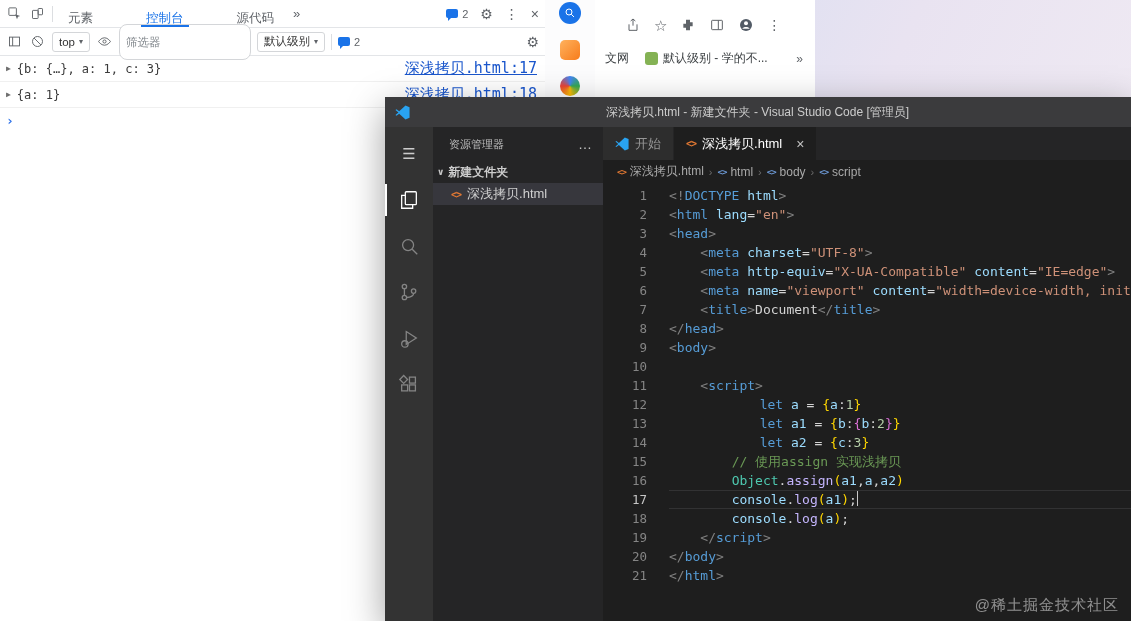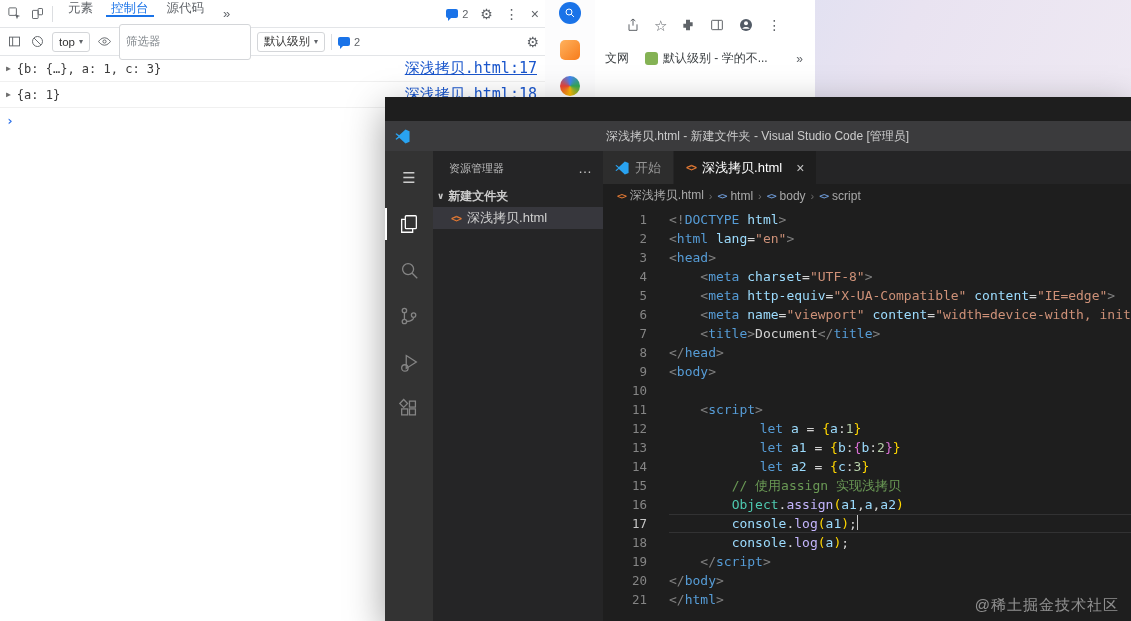--- a/index.html
+++ b/index.html
@@ -6,33 +6,33 @@
   .stage{position:relative;width:1131px;height:621px;overflow:hidden;
     background:linear-gradient(115deg,#a9c9ec 0%,#cfdcf2 35%,#e9e3f1 65%,#f3eef4 100%);
     font-family:"Liberation Sans","DejaVu Sans",sans-serif;}
 
   
   .devtools{position:absolute;left:0;top:0;width:545px;height:621px;background:#fff;border-right:1px solid #c9ccd1;}
   .dt-row{display:flex;align-items:center;height:27px;border-bottom:1px solid #e3e5e8;padding:0 6px;gap:6px;}
   .dt-ic{width:17px;height:17px;display:inline-flex;align-items:center;justify-content:center;color:#5f6368;flex-shrink:0;}
   .dt-ic svg{width:15px;height:15px;stroke:#5f6368;fill:none;stroke-width:1.5;}
   .dt-sep{width:1px;height:16px;background:#dcdee1;flex-shrink:0;}
-  .dt-tabs-wrap{display:flex;height:100%;align-items:flex-start;}
+  .dt-tabs-wrap{display:flex;height:100%;align-items:flex-end;gap:35px;}
   .dt-tab{padding:0 9px;display:flex;align-items:center;font-size:12.5px;color:#5f6368;position:relative;cursor:default;}
   .dt-tab.active{color:#1a73e8;}
   .dt-tab.active::after{content:"";position:absolute;left:4px;right:4px;bottom:0;height:2px;background:#1a73e8;}
   .dt-overflow{color:#5f6368;font-size:13px;padding:0 4px;display:flex;align-items:center;}
   .dt-right{margin-left:auto;display:flex;align-items:center;gap:12px;}
   .glyph-btn{color:#5f6368;font-size:14px;line-height:1;}
   .badge-bubble{display:inline-flex;align-items:center;gap:4px;font-size:11px;color:#5f6368;}
   .bubble{width:12px;height:9px;background:#1a73e8;border-radius:2px;position:relative;display:inline-block;}
   .bubble::after{content:"";position:absolute;left:2px;bottom:-3px;border:3px solid transparent;border-top-color:#1a73e8;border-left-color:#1a73e8;}
   .dt-select{display:flex;align-items:center;gap:4px;border:1px solid #d4d6d9;border-radius:3px;padding:0 6px;font-size:11.5px;color:#333;height:18px;background:#fff;}
   .dt-caret{font-size:8px;color:#5f6368;}
-  .dt-filter{border:1px solid #d4d6d9;border-radius:3px;height:18px;width:118px;font-size:11.5px;padding:8px 6px;color:#333;outline:none;font-family:Liberation Mono, monospace;}
+  .dt-filter{border:1px solid #d4d6d9;border-radius:8px;height:18px;width:118px;font-size:11.5px;padding:8px 6px;color:#333;outline:none;font-family:Liberation Serif, serif;}
   .dt-filter::placeholder{color:#80868b;}
   .console-row{display:flex;align-items:center;padding:3px 8px 3px 6px;border-bottom:1px solid #f0f0f0;
     font-family:"DejaVu Sans Mono","Liberation Mono",monospace;font-size:12px;}
   .tri{color:#6e6e6e;font-size:8px;margin-right:6px;flex-shrink:0;}
   .preview{color:#3a3a3a;}
   .spacer{flex:1;}
   .src-link{color:#1a56cc;text-decoration:underline;font-size:15px;white-space:nowrap;}
   .dt-prompt{display:flex;align-items:center;padding:5px 6px;color:#2a6fe8;font-weight:bold;
     font-family:"DejaVu Sans Mono","Liberation Mono",monospace;font-size:13px;}
 
@@ -49,21 +49,21 @@
   .b-star{color:#5f6368;font-size:15px;line-height:1;}
   .b-kebab{color:#5f6368;font-size:14px;line-height:1;}
   .b-bookmarks{display:flex;align-items:center;padding:12px 6px 0 10px;font-size:12px;color:#3c4043;}
   .bm{display:flex;align-items:center;margin-right:16px;white-space:nowrap;}
   .favicon{width:13px;height:13px;border-radius:3px;background:#84b254;display:inline-block;margin-right:5px;flex-shrink:0;}
   .bm-overflow{margin-left:auto;color:#5f6368;padding-right:6px;}
 
   
   .vscode{position:absolute;left:385px;top:97px;width:746px;height:524px;background:#1e1e1e;
     box-shadow:0 12px 36px rgba(0,0,0,.38);display:flex;flex-direction:column;}
-  .vs-titlebar{height:30px;background:#3b3b3d;display:flex;align-items:center;color:#cccccc;font-size:12px;flex-shrink:0;margin-top:24px;}
+  .vs-titlebar{height:30px;background:#3b3b3d;display:flex;align-items:center;color:#cccccc;font-size:12px;flex-shrink:0;}
   .vs-logo{margin-left:10px;display:flex;}
   .vs-logo svg{width:15px;height:15px;}
   .vs-title{flex:1;text-align:center;padding-right:26px;white-space:nowrap;overflow:hidden;}
   .vs-main{flex:1;display:flex;min-height:0;}
   .vs-activity{width:48px;background:#333333;display:flex;flex-direction:column;align-items:center;padding-top:4px;flex-shrink:0;}
   .act-item{width:48px;height:46px;display:flex;align-items:center;justify-content:center;color:#858585;position:relative;}
   .act-item.active{color:#ffffff;}
   .act-item.active::before{content:"";position:absolute;left:0;top:7px;bottom:7px;width:2px;background:#fff;}
   .act-item svg{width:22px;height:22px;stroke:currentColor;fill:none;stroke-width:1.4;}
   .act-menu{font-size:15px;color:#cccccc;}

